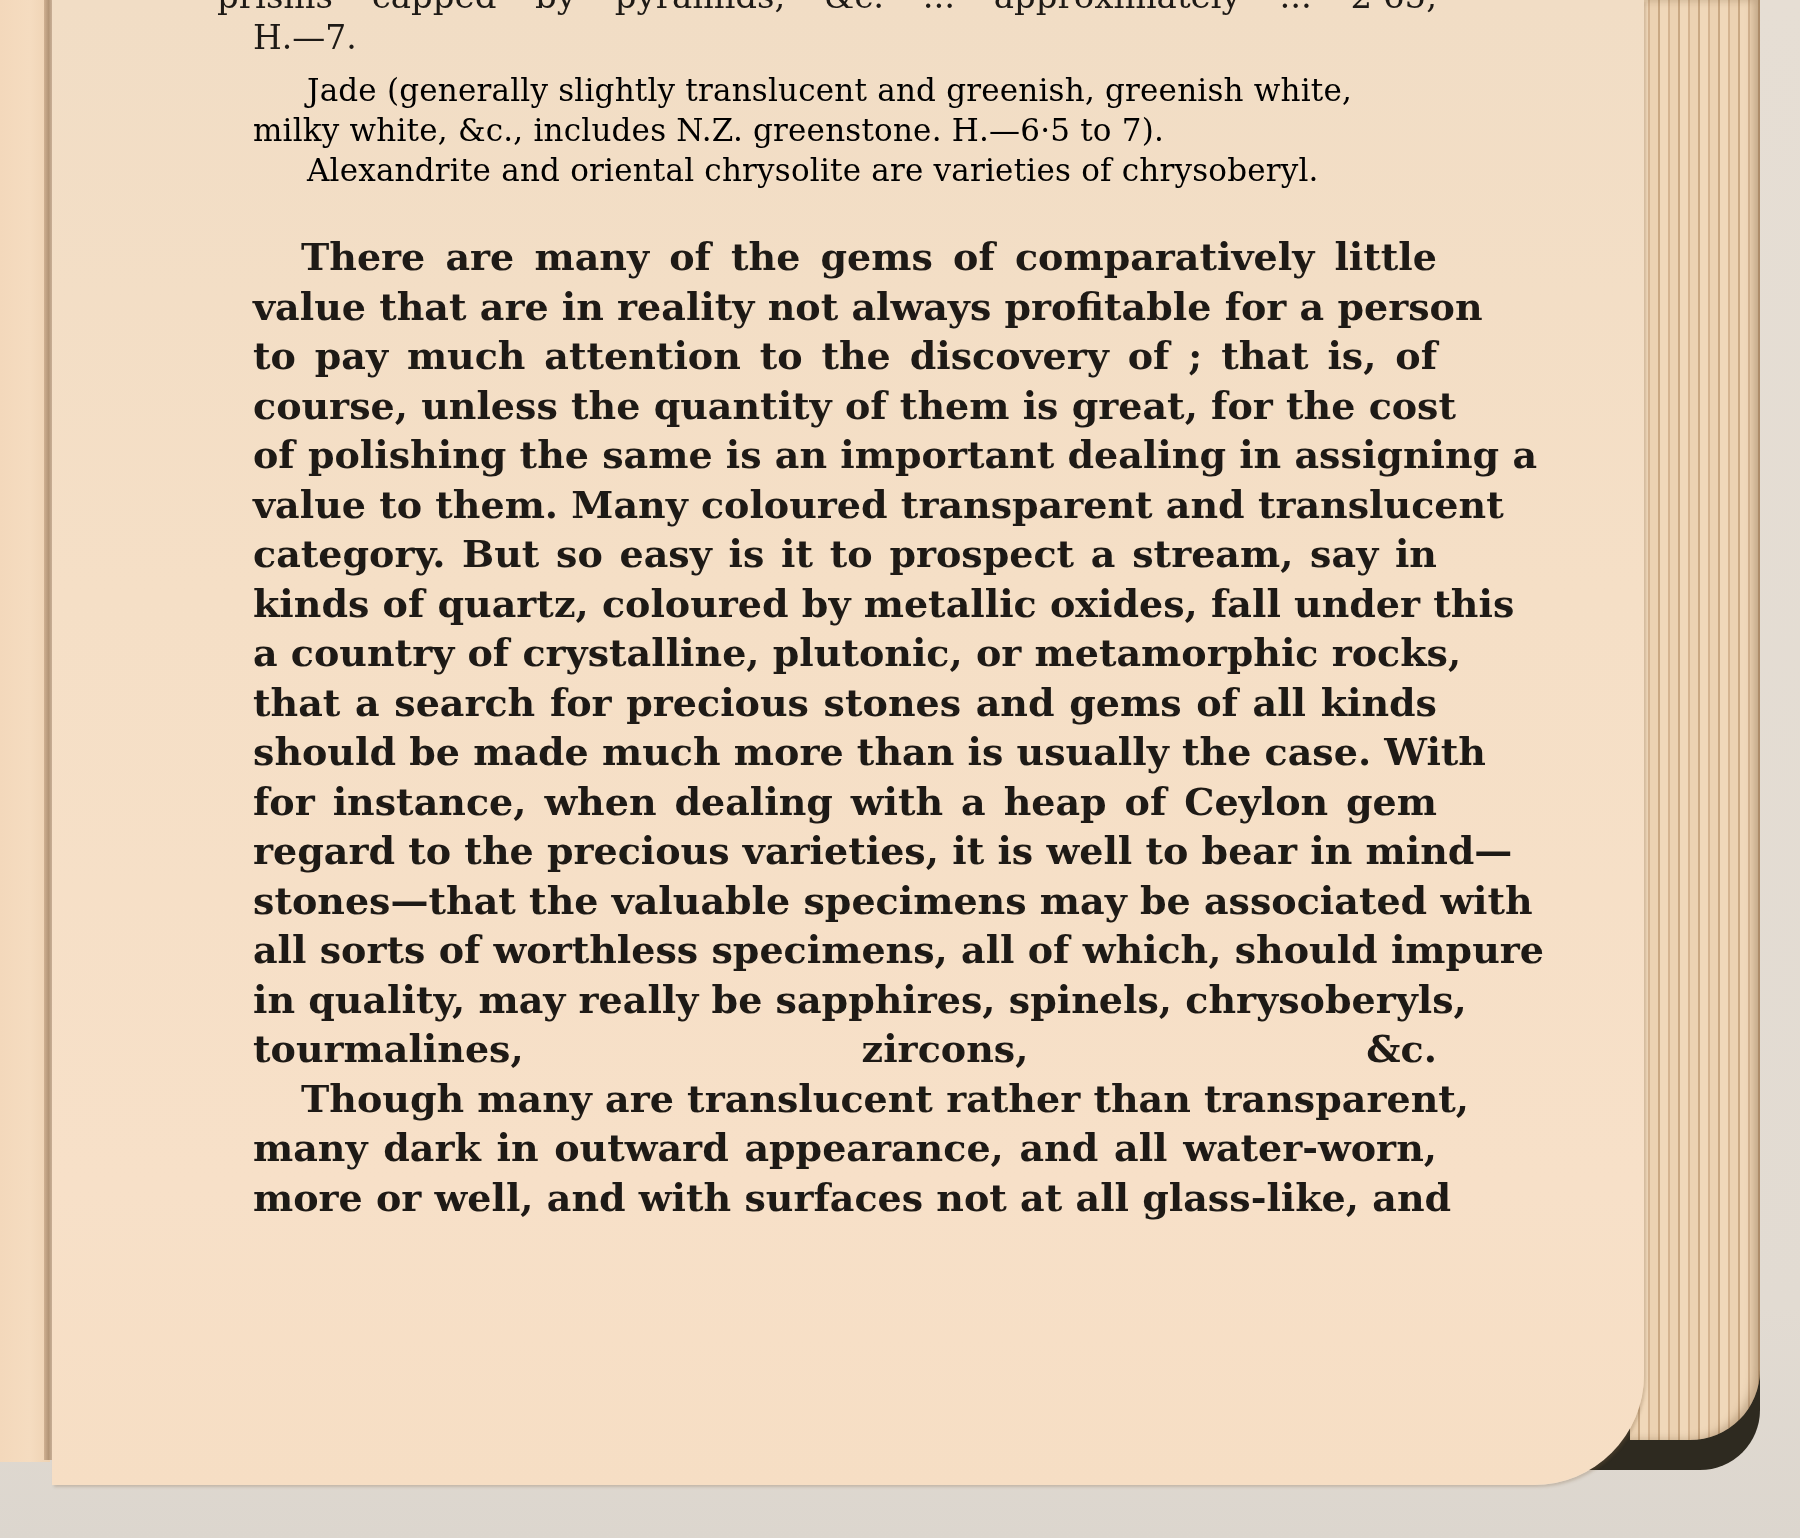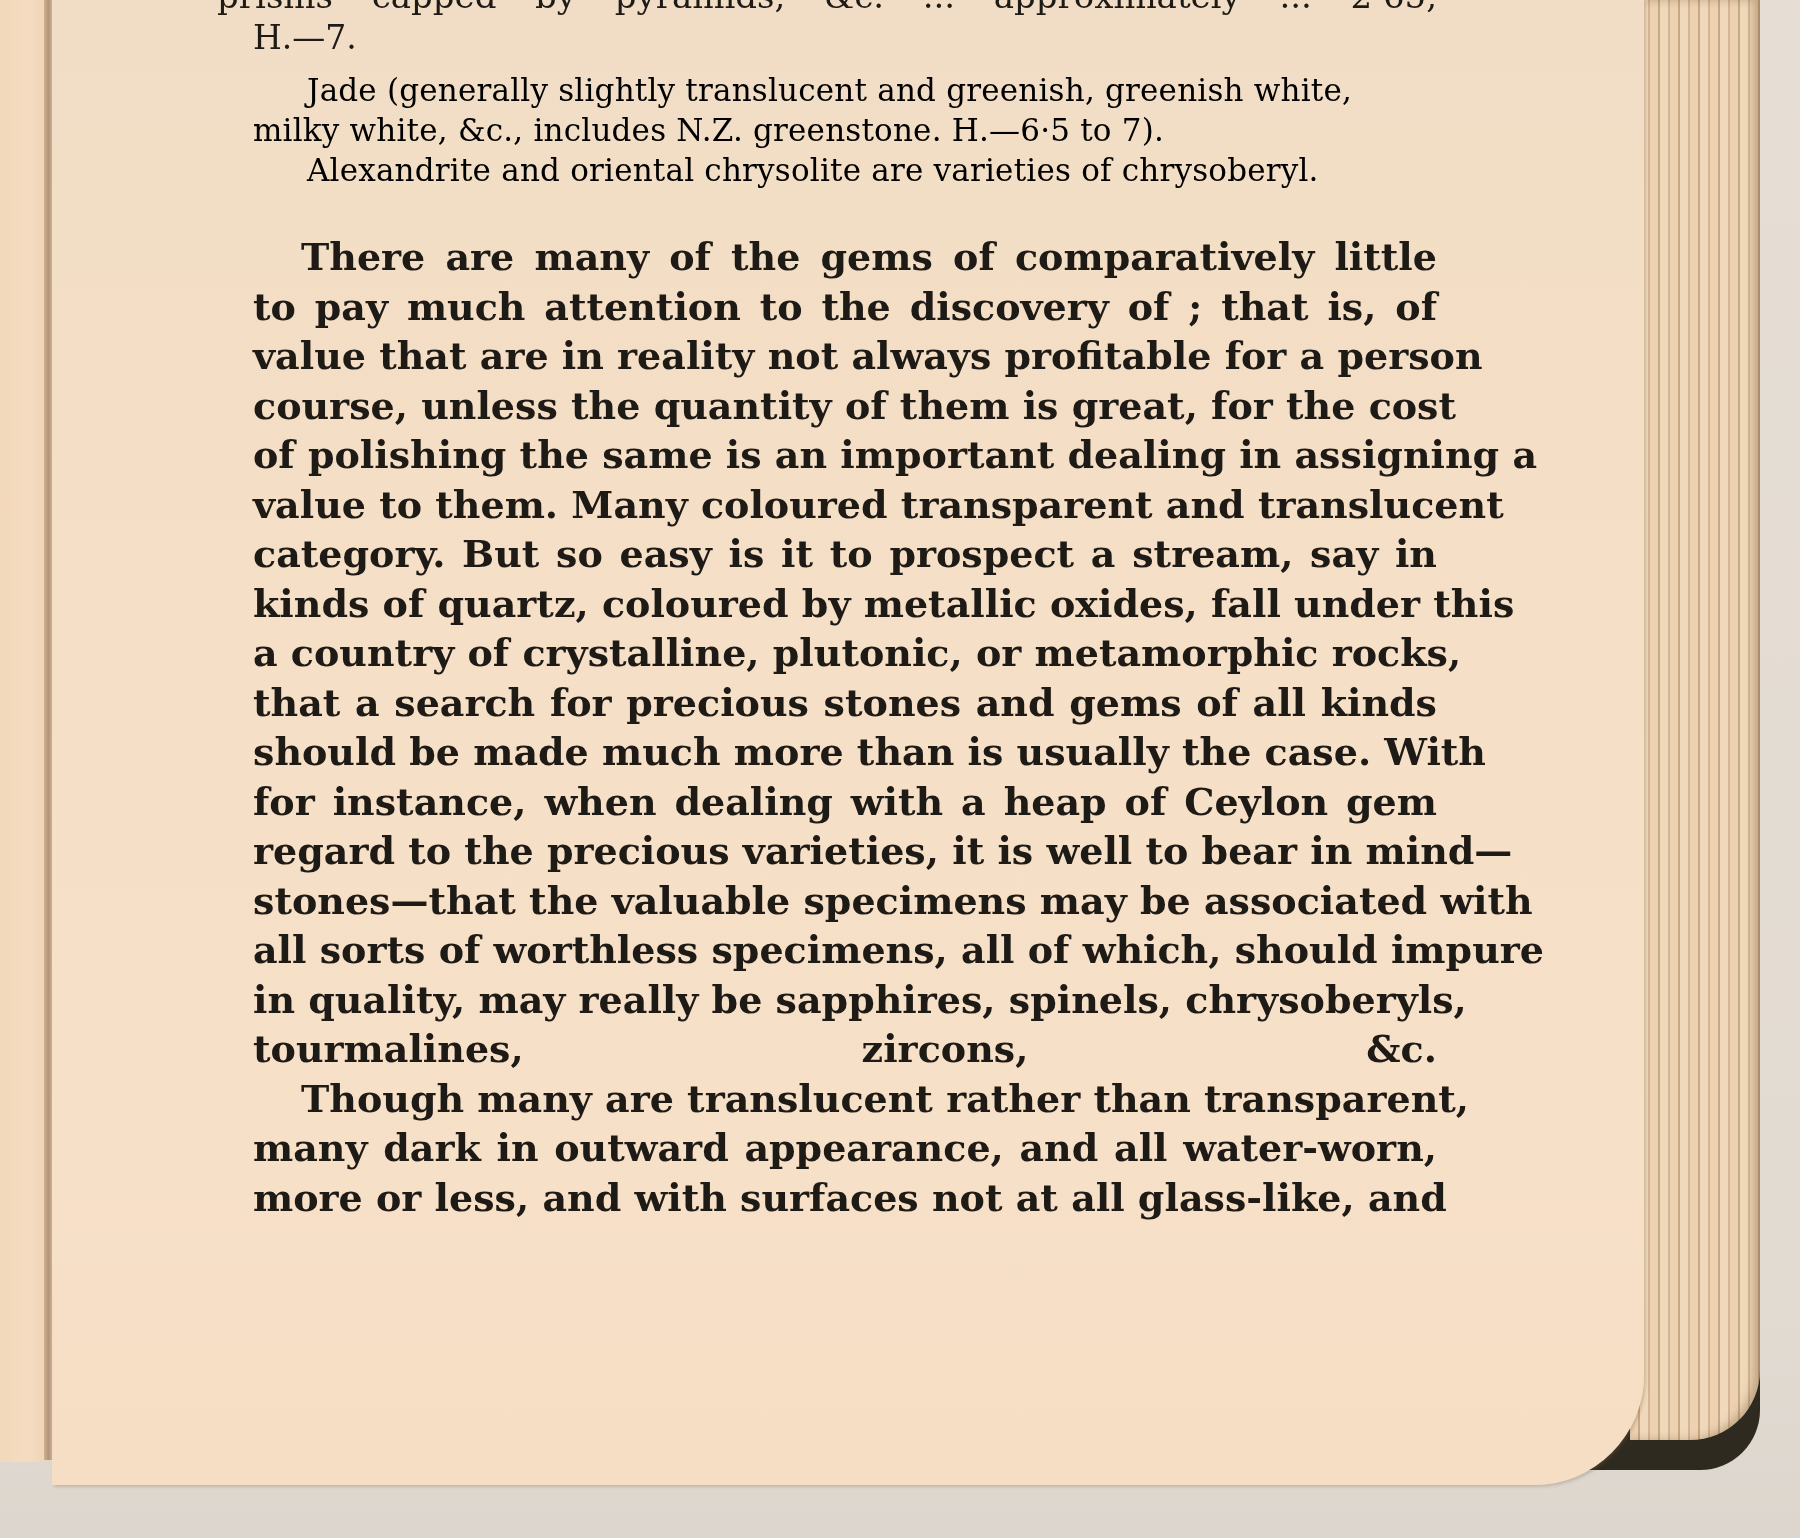--- a/index.html
+++ b/index.html
@@ -143,35 +143,35 @@
 <div class="footnote-block">
   <span class="line h7">H.—7.</span>
   <span class="line small indent" style="margin-top:12px;">Jade (generally slightly translucent and greenish, greenish white,</span>
   <span class="line small">milky white, &amp;c., includes N.Z. greenstone.   H.—6·5 to 7).</span>
   <span class="line small indent">Alexandrite and oriental chrysolite are varieties of chrysoberyl.</span>
 </div>
 
 <div class="para-block">
   <div class="para">
     <span class="line big indent">There are many of the gems of comparatively little</span>
+    <span class="line big">value that are in reality not always profitable for a person</span>
     <span class="line big">to pay much attention to the discovery of ; that is, of</span>
-    <span class="line big">value that are in reality not always profitable for a person</span>
     <span class="line big">course, unless the quantity of them is great, for the cost</span>
     <span class="line big">of polishing the same is an important dealing in assigning a</span>
     <span class="line big">value to them.   Many coloured transparent and translucent</span>
     <span class="line big">category.  But so easy is it to prospect a stream, say in</span>
     <span class="line big">kinds of quartz, coloured by metallic oxides, fall under this</span>
     <span class="line big">a country of crystalline, plutonic, or metamorphic rocks,</span>
     <span class="line big">that a search for precious stones and gems of all kinds</span>
     <span class="line big">should be made much more than is usually the case.   With</span>
     <span class="line big">for instance, when dealing with a heap of Ceylon gem</span>
     <span class="line big">regard to the precious varieties, it is well to bear in mind—</span>
     <span class="line big">stones—that the valuable specimens may be associated with</span>
     <span class="line big">all sorts of worthless specimens, all of which, should impure</span>
     <span class="line big">in quality, may really be sapphires, spinels, chrysoberyls,</span>
     <span class="line big last">tourmalines, zircons, &amp;c.</span>
   </div>
   <div class="para">
     <span class="line big indent">Though many are translucent rather than transparent,</span>
     <span class="line big">many dark in outward appearance, and all water-worn,</span>
-    <span class="line big">more or less, and with surfaces not at all glass-like, and</span>
+    <span class="line big">more or well, and with surfaces not at all glass-like, and</span>
   </div>
 </div>
 
 </body></html>

